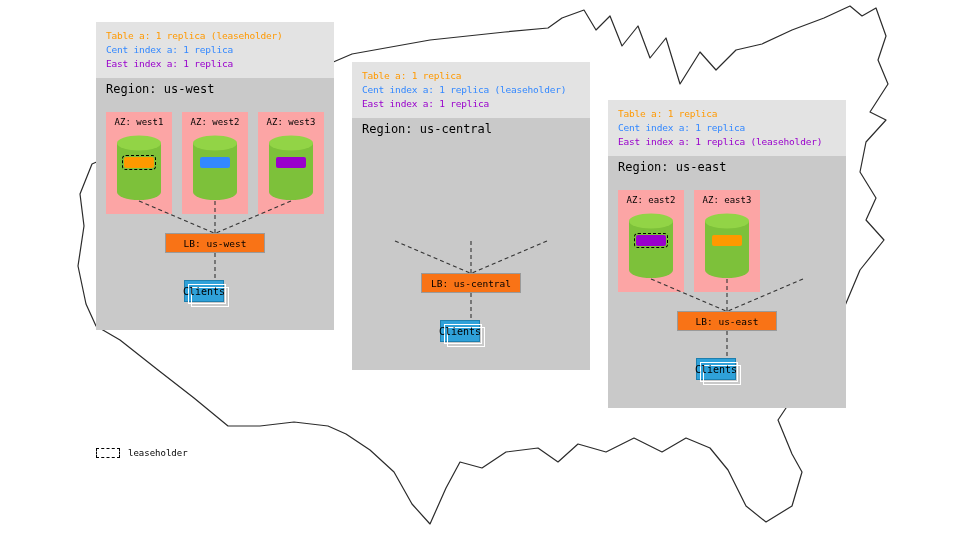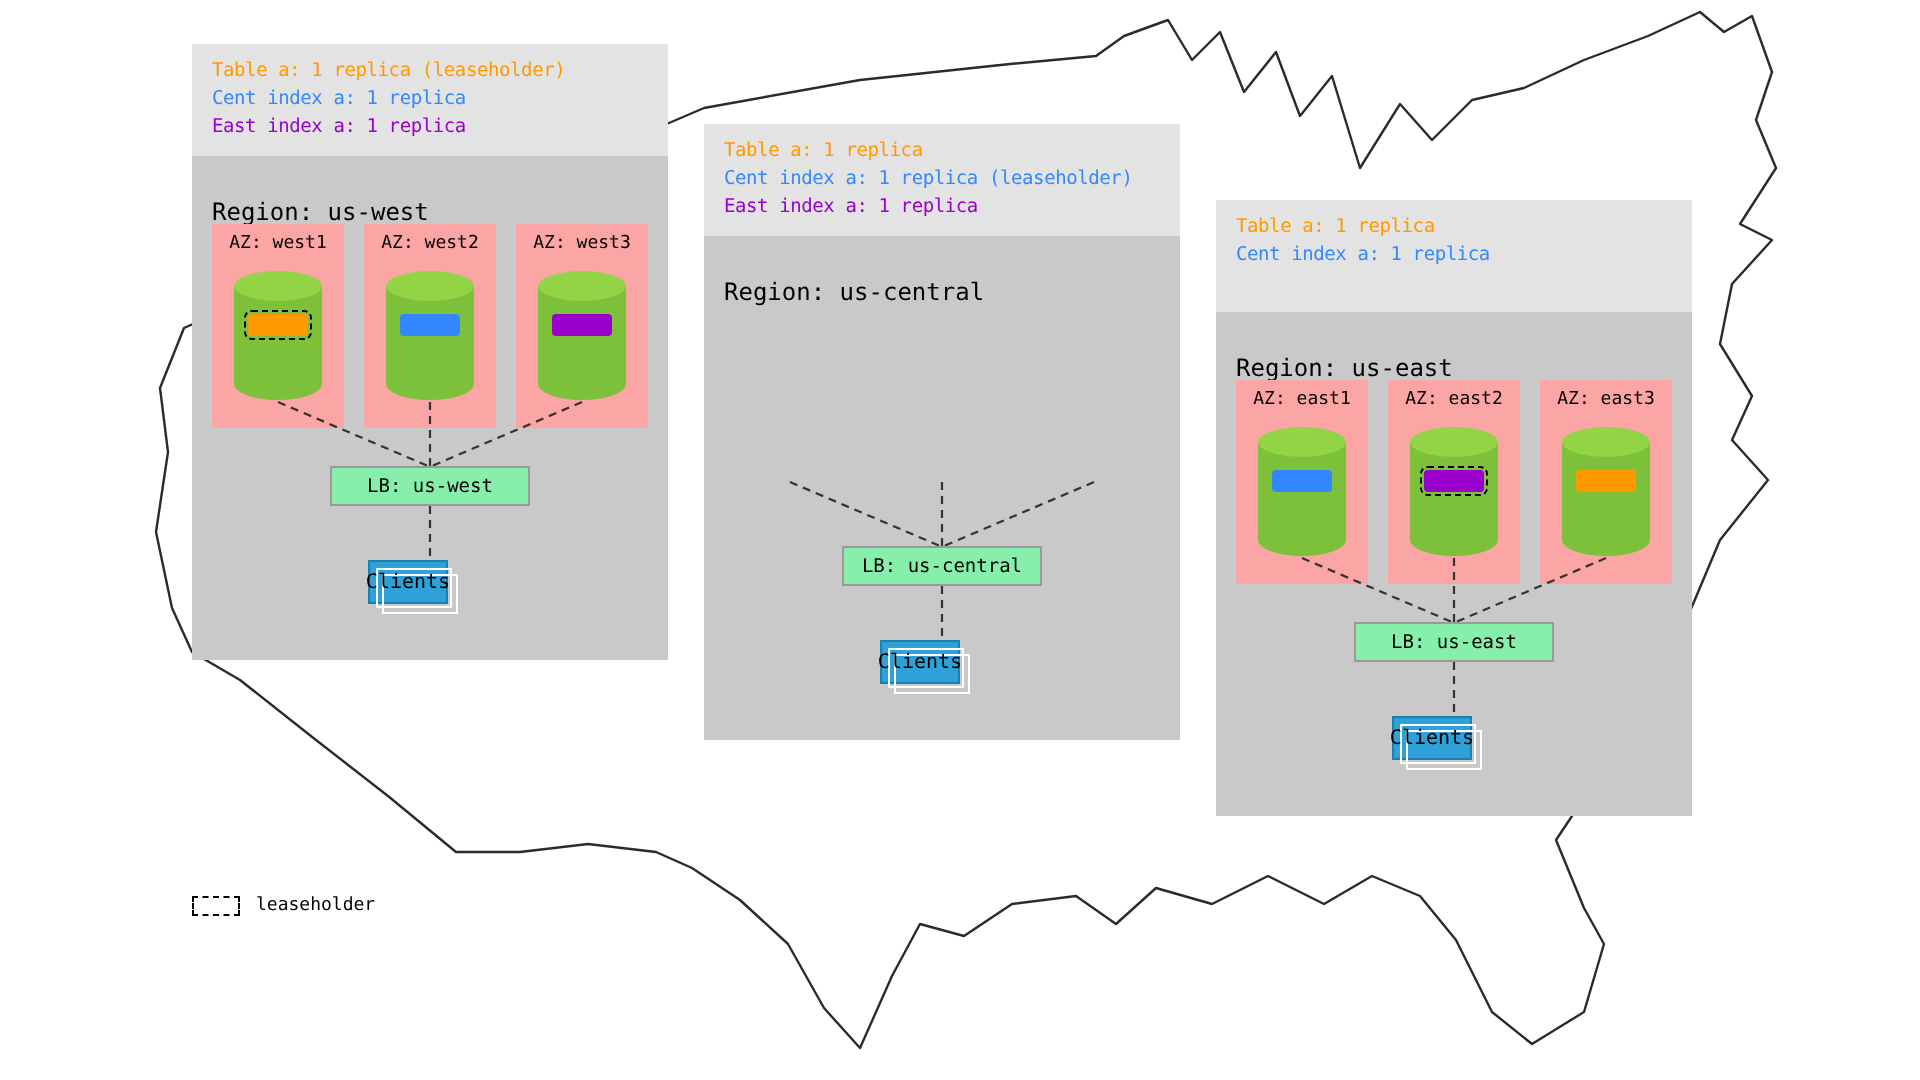--- a/index.html
+++ b/index.html
@@ -10,34 +10,34 @@
     color:#000;
   }
   .map-svg{position:absolute;left:0;top:0;z-index:0;}
   .region{position:absolute;width:238px;height:308px;z-index:1;}
   .annotation{
     position:absolute;left:0;top:0;width:238px;height:56px;
     background:#e3e3e3;box-sizing:border-box;padding:7px 0 0 10px;
   }
   .ann-line{font-size:9.5px;line-height:14px;white-space:nowrap;letter-spacing:-0.2px;}
   .region-body{position:absolute;left:0;top:56px;width:238px;height:252px;background:#c9c9c9;}
-  .region-title{position:absolute;left:10px;top:77px;font-size:12px;line-height:14px;z-index:1;}
+  .region-title{position:absolute;left:10px;top:60px;font-size:12px;line-height:14px;z-index:1;}
   .az-row{position:absolute;left:10px;top:90px;display:flex;gap:10px;z-index:1;}
   .az{width:66px;height:102px;background:#fca5a5;box-sizing:border-box;}
   .az-label{font-size:9px;text-align:center;padding-top:4px;line-height:12px;}
   .cyl{position:relative;width:46px;height:66px;margin:7px auto 0;}
   .chip{
     position:absolute;left:8px;top:22px;width:30px;height:11px;
     border-radius:2px;box-sizing:border-box;
   }
   .chip.leaseholder{outline:1.6px dashed #000;outline-offset:1px;}
   .connectors{position:absolute;left:0;top:0;z-index:2;pointer-events:none;}
   .lb{
     position:absolute;left:69px;top:211px;width:100px;height:20px;z-index:3;
-    background:#86efac;border:1px solid #9a9a9a;box-sizing:border-box;
+    background:#f97316;border:1px solid #9a9a9a;box-sizing:border-box;
     font-size:9.5px;display:flex;align-items:center;justify-content:center;
   }
   .clients{
     position:absolute;left:88px;top:258px;width:40px;height:22px;z-index:4;
     display:flex;align-items:center;justify-content:center;
     font-size:10px;border:1px solid #1d7fae;box-sizing:border-box;
   }
   .clients::before,.clients::after{
     content:"";position:absolute;left:0;top:0;width:100%;height:100%;
     border:1px solid #ffffff;box-sizing:border-box;z-index:-1;
@@ -136,34 +136,25 @@
     </g>
   </svg>
   <div class="lb">LB: us-central</div>
   <div class="clients" style="background-color: rgb(47, 161, 217);">Clients</div>
 </div>
 
 <div class="region" style="left:608px;top:100px;">
   <div class="annotation">
     <div class="ann-line" style="color: rgb(255, 153, 0);">Table a: 1 replica</div>
     <div class="ann-line" style="color: rgb(51, 136, 255);">Cent index a: 1 replica</div>
+    <div class="ann-line" style="color: rgb(153, 0, 204);">East index a: 1 replica (leaseholder)</div>
   </div>
   <div class="region-body"></div>
   <div class="region-title">Region: us-east</div>
   <div class="az-row">
-    <div class="az">
-      <div class="az-label">AZ: east1</div>
-      <div class="cyl">
-        <svg width="46" height="66" viewBox="0 0 46 66">
-          <path d="M1,8 v49 a22,8 0 0 0 44,0 V8" fill="#7dc13a"></path>
-          <ellipse cx="23" cy="8" rx="22" ry="7.5" fill="#92d446"></ellipse>
-        </svg>
-        <span class="chip" style="background-color: rgb(51, 136, 255);"></span>
-      </div>
-    </div>
     <div class="az">
       <div class="az-label">AZ: east2</div>
       <div class="cyl">
         <svg width="46" height="66" viewBox="0 0 46 66">
           <path d="M1,8 v49 a22,8 0 0 0 44,0 V8" fill="#7dc13a"></path>
           <ellipse cx="23" cy="8" rx="22" ry="7.5" fill="#92d446"></ellipse>
         </svg>
         <span class="chip leaseholder" style="background-color: rgb(153, 0, 204);"></span>
       </div>
     </div>

